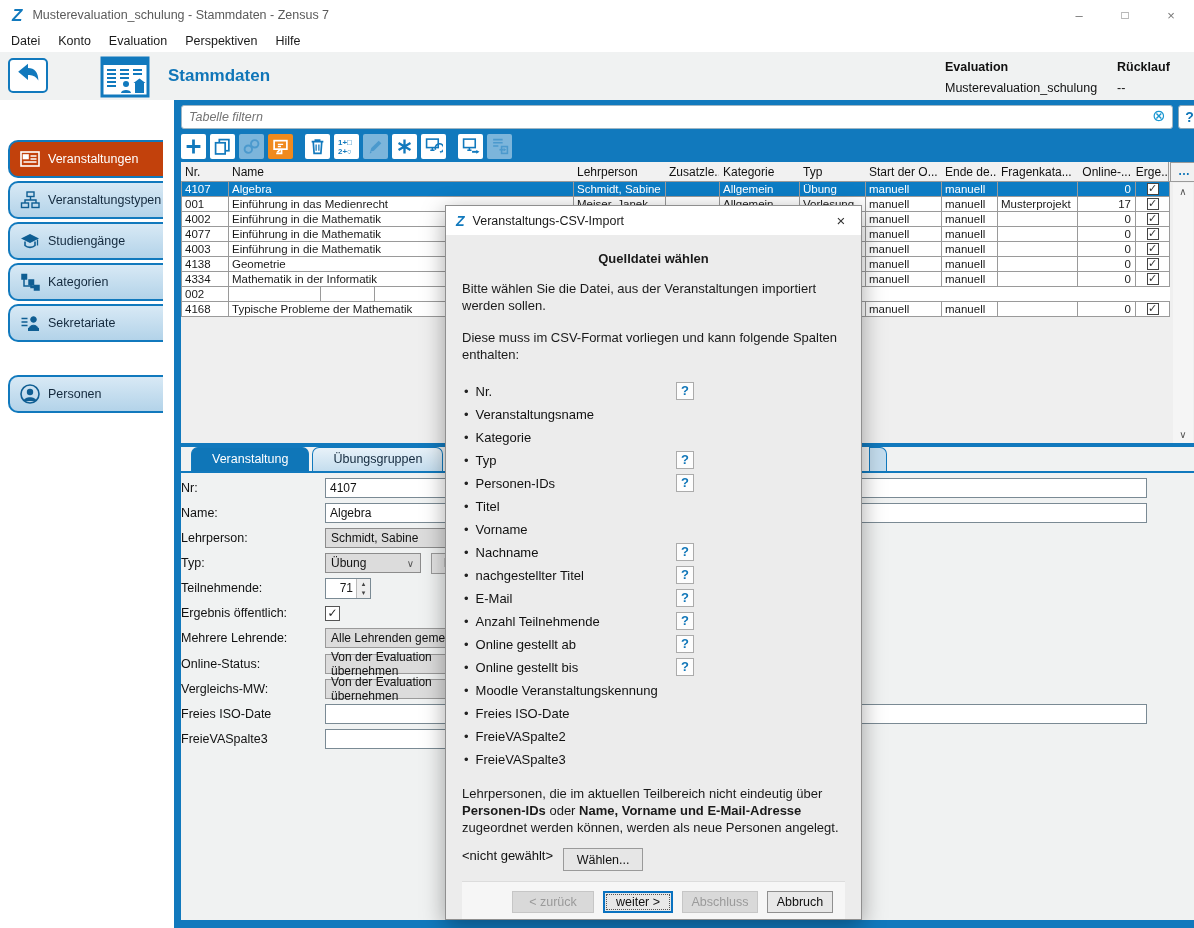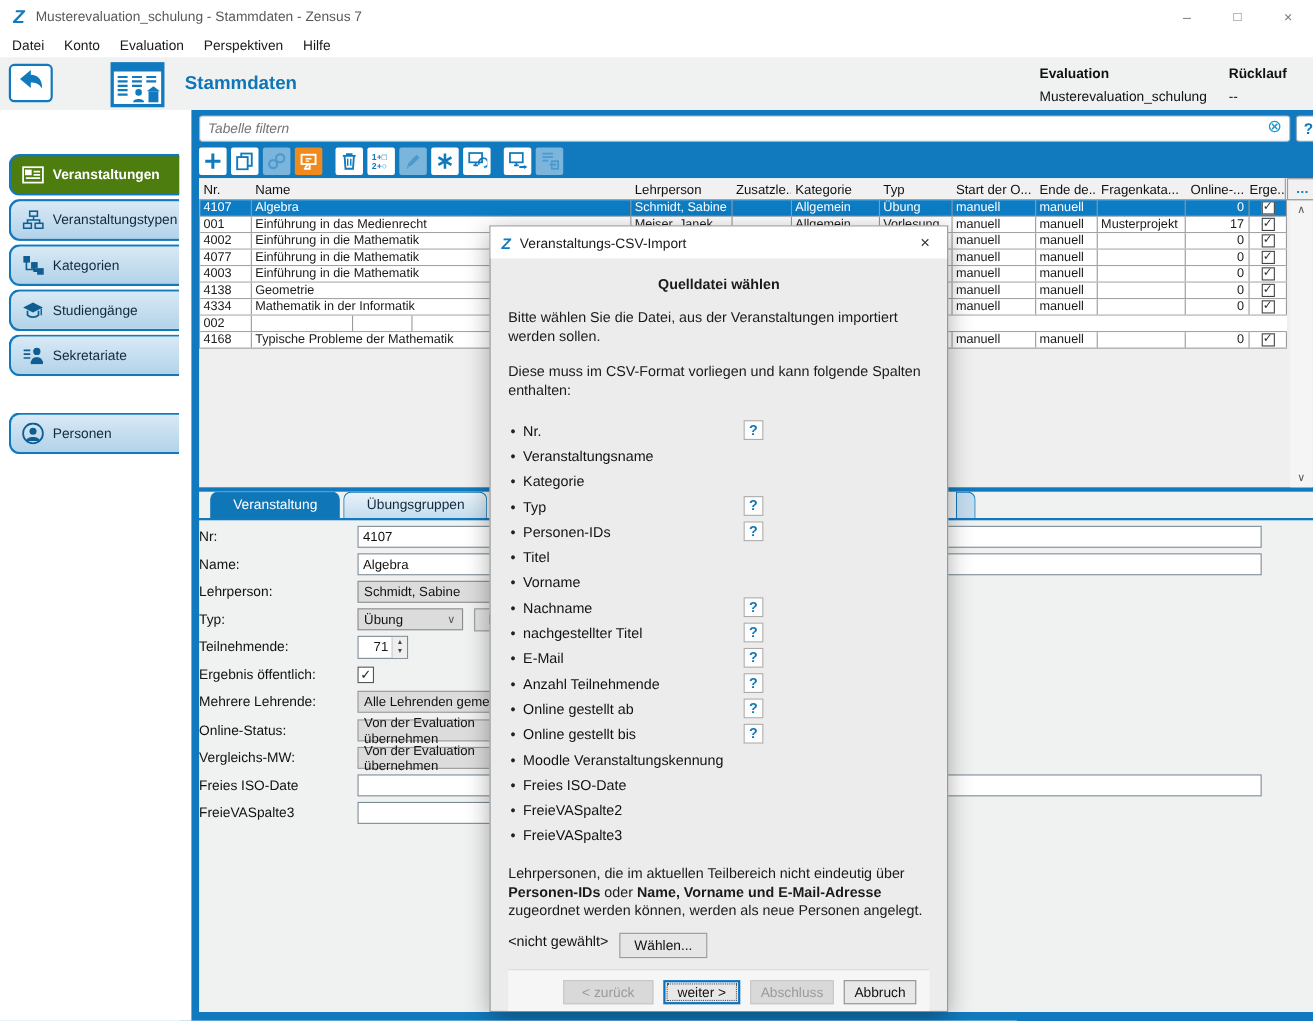--- a/index.html
+++ b/index.html
@@ -29,21 +29,21 @@
   .hdr-info .val { margin-top:7px; color:#111; font-weight:normal; }
   .hdr-eval { left:945px; } .hdr-rueck { left:1117px; }
 
   
   .sidebar { position:absolute; left:0; top:100px; width:163px; height:828px; background:#fff; }
   .frame { position:absolute; left:174px; top:100px; width:1031px; height:828px; background:#1179bd; }
 
   
   .side-tab { position:relative; margin:0 0 3px 8px; height:38px; width:155px; border:2px solid #1179bd; border-right:none; border-radius:10px 0 0 10px; background:linear-gradient(#d8e9f5,#b3d3e9); display:flex; align-items:center; color:#0f5e93; }
   .side-tab .st-label { color:#13293d; font-size:12.5px; margin-left:8px; }
-  .side-tab.active { background:#4d7c0f; color:#fff;font-weight:bold; }
+  .side-tab.active { background:#c2410c; color:#fff; }
   .side-tab.active .st-label { color:#fff; }
   .side-tab .st-icon { margin-left:10px; display:flex; }
   .side-group1 { position:absolute; top:40px; left:0; }
   .side-group2 { position:absolute; top:275px; left:0; }
 
   
   .filter-input { position:absolute; left:7px; top:5px; width:992px; height:24px; background:#fff; border:1px solid #9fb6c4; border-radius:3px; font-style:italic; color:#666; font-size:12.5px; padding:0 24px 0 7px; font-family:inherit; }
   .filter-clear { position:absolute; left:978px; top:8px; color:#1896d1; font-size:16px; line-height:1; }
   .help-round { position:absolute; left:1004px; top:5px; width:23px; height:24px; background:#fff; border:1px solid #8aa7b8; border-radius:3px; color:#1076b8; font-weight:bold; font-size:14px; text-align:center; line-height:22px; }
   .toolbar { position:absolute; left:7px; top:33px; height:26px; display:flex; gap:4px; align-items:center; }
@@ -198,38 +198,38 @@
           <rect x="7" y="1" width="7" height="4.5"></rect>
             <rect x="1.5" y="12" width="7" height="4.5"></rect>
             <rect x="12" y="12" width="7" height="4.5"></rect>
           <path d="M10.5 5.5v3.5M5 12V9h11v3"></path>
           </svg>
       </span>
       <span class="st-label">Veranstaltungstypen</span>
     </div>
     <div class="side-tab">
       <span class="st-icon">
+        <svg width="20" height="18" viewBox="0 0 20 18">
+            <polygon points="10,2 19,6.5 10,11 1,6.5" fill="currentColor"></polygon>
+          <path d="M5 9.5v4c2.5 2.5 7.5 2.5 10 0v-4" fill="none" stroke="currentColor" stroke-width="1.6"></path>
+          <path d="M17.5 7.5v6" stroke="currentColor" stroke-width="1.3"></path>
+          </svg>
+      </span>
+      <span class="st-label">Studiengänge</span>
+    </div>
+    <div class="side-tab">
+      <span class="st-icon">
         <svg width="20" height="18" viewBox="0 0 20 18" fill="none" stroke="currentColor" stroke-width="1.5">
           <rect x="2" y="1.5" width="4.5" height="4.5" fill="currentColor"></rect>
             <rect x="9" y="7" width="4.5" height="4.5" fill="currentColor"></rect>
             <rect x="14.5" y="12.5" width="4.5" height="4.5" fill="currentColor"></rect>
           <path d="M4 6v7h10.5M11 11.5v3h3.5"></path>
           </svg>
       </span>
       <span class="st-label">Kategorien</span>
-    </div>
-    <div class="side-tab">
-      <span class="st-icon">
-        <svg width="20" height="18" viewBox="0 0 20 18">
-            <polygon points="10,2 19,6.5 10,11 1,6.5" fill="currentColor"></polygon>
-          <path d="M5 9.5v4c2.5 2.5 7.5 2.5 10 0v-4" fill="none" stroke="currentColor" stroke-width="1.6"></path>
-          <path d="M17.5 7.5v6" stroke="currentColor" stroke-width="1.3"></path>
-          </svg>
-      </span>
-      <span class="st-label">Studiengänge</span>
     </div>
     <div class="side-tab">
       <span class="st-icon">
         <svg width="20" height="18" viewBox="0 0 20 18" stroke="currentColor" fill="currentColor">
           <path d="M1.5 4.5h6M1.5 8h6M1.5 11.5h6" fill="none" stroke-width="1.5"></path>
           <circle cx="13.5" cy="5.5" r="2.8"></circle>
             <path d="M9 15 c0-5 9-5 9 0 Z"></path>
             <rect x="8.5" y="14.5" width="10" height="2"></rect>
           </svg>
       </span>

